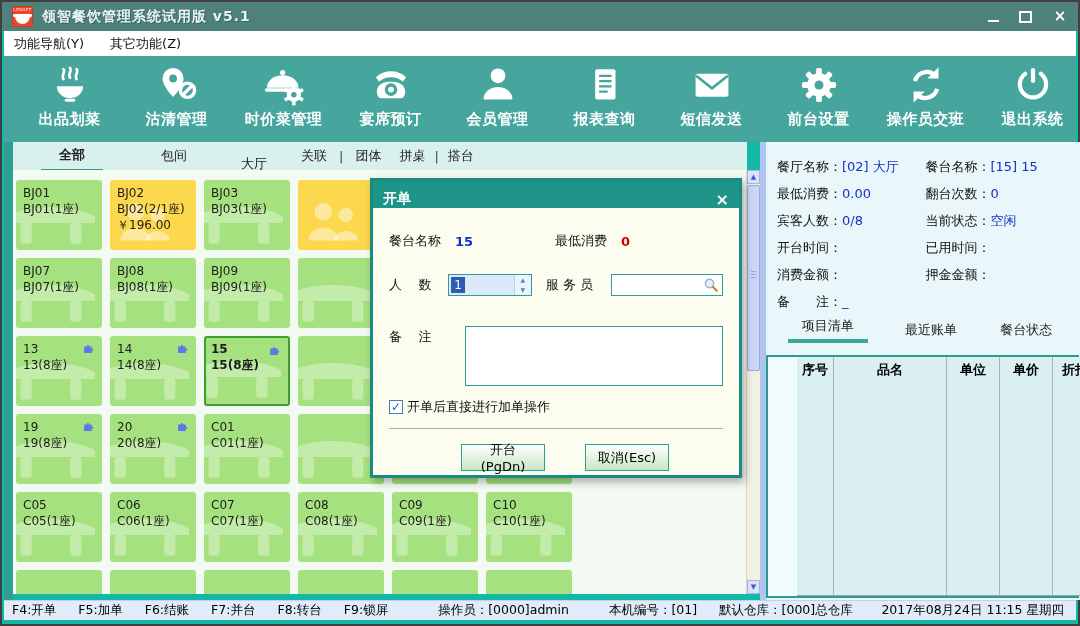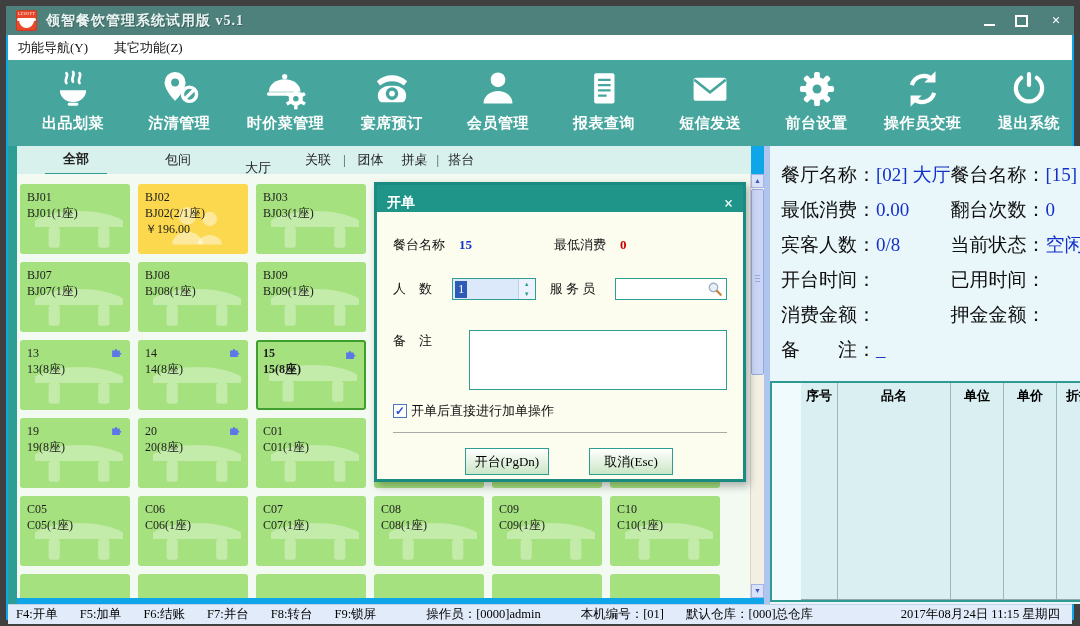--- a/index.html
+++ b/index.html
@@ -1,17 +1,17 @@
 <!DOCTYPE html>
 <html><head>
 <meta charset="utf-8">
 <style>
   html,body{margin:0;padding:0;}
   body{width:1080px;height:626px;position:relative;font-family:"DejaVu Sans","Liberation Sans",sans-serif;overflow:hidden;background:#3E9D94;}
-  .window{position:absolute;inset:0;border:6px solid #404040;background:#0ea5e9;box-sizing:border-box;font-family:Liberation Serif, serif;}
+  .window{position:absolute;inset:0;border:2px solid #404040;background:#14b8a6;box-sizing:border-box;}
 
   
   .titlebar{position:absolute;left:0;top:0;right:0;height:29px;background:#4E807C;display:flex;align-items:center;padding:0 10px;box-sizing:border-box;}
   .logo{width:21px;height:21px;background:#E8472B;border-radius:3px;position:relative;margin-right:9px;flex:none;box-shadow:inset 0 0 0 1px #c93b22;}
   .logo .lz{position:absolute;top:1px;left:0;right:0;text-align:center;font-size:4px;color:#fff;letter-spacing:.5px;}
   .logo .bowl{position:absolute;left:3px;right:3px;bottom:3px;height:8px;background:#fff;border-radius:0 0 8px 8px;}
   .logo .bowl:before{content:"";position:absolute;left:-2px;right:-2px;top:-2px;height:3px;background:#fff;border-radius:2px;}
   .title-text{color:#E9F4F2;font-size:14px;font-weight:bold;letter-spacing:1px;text-shadow:1px 1px 0 rgba(0,0,0,.25);}
   .win-controls{margin-left:auto;display:flex;gap:20px;align-items:center;}
   .wc{color:#fff;width:16px;height:14px;display:flex;align-items:center;justify-content:center;cursor:default;}
@@ -31,41 +31,41 @@
   
   .left-strip{position:absolute;left:2px;top:140px;width:9px;height:458px;background:#2E9E95;}
   .tab-row{position:absolute;left:11px;top:140px;width:734px;height:28px;background:#D8F1EC;display:flex;align-items:center;padding-left:28px;box-sizing:border-box;font-size:13px;color:#222;}
   .atab{padding:5px 2px;cursor:default;}
   .atab.active{font-weight:bold;border-bottom:3px solid #2E9E95;padding-left:18px;padding-right:18px;}
   .asep{color:#444;}
   .m56{margin-right:56px;}.m50{margin-right:50px;}.m30{margin-right:30px;margin-top:15px;}.m10{margin-right:10px;}.m14{margin-right:14px;}.m7{margin-right:7px;}
 
   .grid-area{position:absolute;left:11px;top:168px;width:733px;height:424px;background:#F3FAF2;overflow:hidden;padding:10px 0 0 3px;box-sizing:border-box;}
   .tile-row{display:flex;margin-bottom:8px;}
-  .tile{width:110px;height:70px;margin-right:8px;border-radius:3px;position:relative;overflow:hidden;padding:5px 7px;box-sizing:border-box;font-size:12px;color:#1c1c1c;line-height:1.35;flex:none;cursor:default;}
+  .tile{width:86px;height:70px;margin-right:8px;border-radius:3px;position:relative;overflow:hidden;padding:5px 7px;box-sizing:border-box;font-size:12px;color:#1c1c1c;line-height:1.35;flex:none;cursor:default;}
   .tile.free{background:#A6E17F;}
   .tile.occupied{background:#FBD84E;}
   .tile.selected{border:2px solid #3E9F2E;font-weight:bold;padding:3px 5px;}
   .tile .wm{position:absolute;right:3px;bottom:1px;width:96px;height:52px;pointer-events:none;}
   .tile .pz{position:absolute;top:5px;right:6px;width:14px;height:14px;}
   .tile .t1,.tile .t2,.tile .t3{position:relative;white-space:nowrap;}
 
   
   .v-scroll{position:absolute;left:744px;top:168px;width:14px;height:424px;background:#F2EFE3;border-left:1px solid #d8d4c6;box-sizing:border-box;}
   .v-btn{position:absolute;left:0;width:13px;height:14px;background:#D9E2F8;border:1px solid #A3B4E6;box-sizing:border-box;color:#3A56C8;font-size:7px;display:flex;align-items:center;justify-content:center;}
   .v-up{top:0;}
   .v-down{bottom:0;}
   .v-thumb{position:absolute;left:0;top:15px;width:13px;height:186px;background:#CBD6F6;border:1px solid #97AAE0;border-radius:2px;box-sizing:border-box;}
   .v-thumb:after{content:"";position:absolute;left:3px;right:3px;top:88px;height:1px;background:#97AAE0;box-shadow:0 3px 0 #97AAE0,0 -3px 0 #97AAE0;}
 
   .splitter{position:absolute;left:758px;top:140px;width:6px;height:458px;background:#AEC6EE;}
 
   
   .right-panel{position:absolute;left:764px;top:140px;width:314px;height:458px;background:#E9F6FA;display:flex;flex-direction:column;box-sizing:border-box;}
-  .info-grid{display:grid;grid-template-columns:1fr 1fr;row-gap:9px;padding:16px 6px 6px 11px;font-size:19px;}
+  .info-grid{display:grid;grid-template-columns:1fr 1fr;row-gap:9px;padding:16px 6px 6px 11px;font-size:13px;}
   .info-pair{white-space:nowrap;}
   .info-label{color:#101010;}
   .info-value{color:#1330C8;}
   .info-full{grid-column:1 / 3;}
   .rp-tabs{display:flex;justify-content:space-around;align-items:flex-end;height:26px;font-size:13px;color:#222;padding:0 6px;}
   .rp-tab{padding:4px 6px;cursor:default;}
   .rp-tab.active{border-bottom:4px solid #3AA79B;padding-left:14px;padding-right:14px;}
   .rp-tablewrap{flex:1;margin:12px 1px 2px 0;border:2px solid #2E9A91;display:flex;flex-direction:row;background:#F0FBFE;min-height:0;padding-left:29px;}
   .rp-header{display:flex;background:#D9EFF2;border-bottom:1px solid #8fa9a9;font-size:13px;font-weight:bold;color:#000;}
   .rp-h{padding:4px 0;text-align:center;border-right:1px solid #9db7b7;white-space:nowrap;}
@@ -625,20 +625,25 @@
       <div class="info-pair"><span class="info-label">最低消费：</span><span class="info-value">0.00</span></div>
       <div class="info-pair"><span class="info-label">翻台次数：</span><span class="info-value">0</span></div>
       <div class="info-pair"><span class="info-label">宾客人数：</span><span class="info-value">0/8</span></div>
       <div class="info-pair"><span class="info-label">当前状态：</span><span class="info-value">空闲</span></div>
       <div class="info-pair"><span class="info-label">开台时间：</span><span class="info-value"></span></div>
       <div class="info-pair"><span class="info-label">已用时间：</span><span class="info-value"></span></div>
       <div class="info-pair"><span class="info-label">消费金额：</span><span class="info-value"></span></div>
       <div class="info-pair"><span class="info-label">押金金额：</span><span class="info-value"></span></div>
       <div class="info-pair info-full"><span class="info-label">备　　注：</span><span class="info-value">_</span></div>
     </div>
+    <div class="rp-tabs">
+      <span class="rp-tab active">项目清单</span>
+      <span class="rp-tab">最近账单</span>
+      <span class="rp-tab">餐台状态</span>
+    </div>
     <div class="rp-tablewrap">
       <div class="rp-header">
         <div class="rp-h" style="width:36px">序号</div>
         <div class="rp-h" style="width:112px">品名</div>
         <div class="rp-h" style="width:52px">单位</div>
         <div class="rp-h" style="width:52px">单价</div>
         <div class="rp-h" style="width:44px">折扣</div>
         <div class="rp-h" style="flex:1;border-right:none"></div>
       </div>
       <div class="rp-body"></div>

